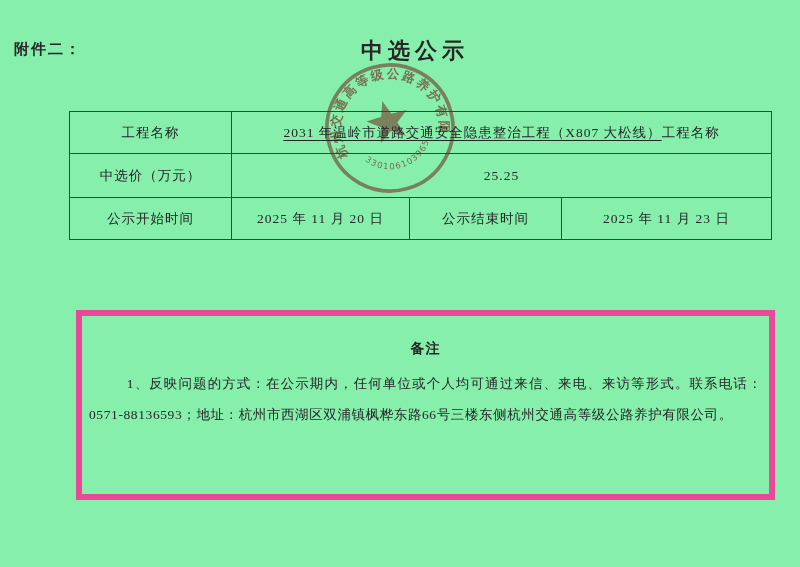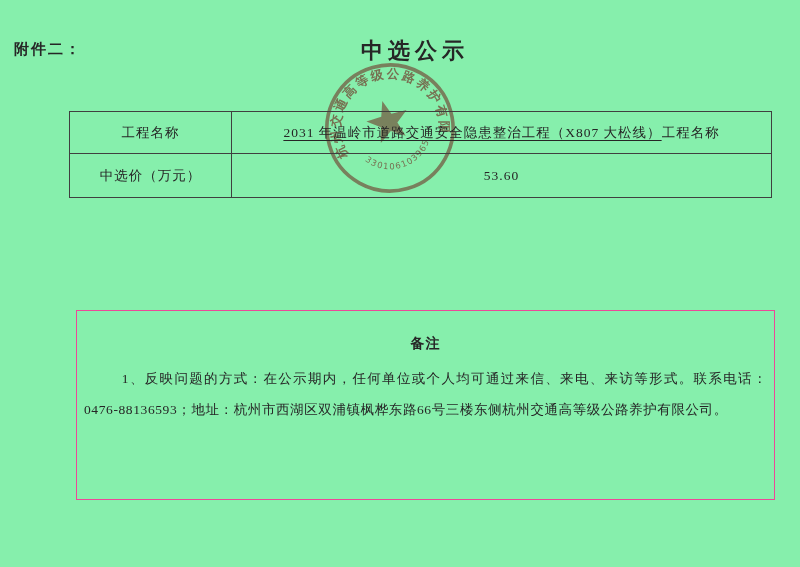--- a/index.html
+++ b/index.html
@@ -42,21 +42,21 @@
     letter-spacing:1px;
   }
   .main-table .r1{height:42px;}
   .main-table .r2{height:45px;}
   .main-table .r3{height:44px;}
   .main-table .r4{height:42px;}
   .u{text-decoration:underline;text-underline-offset:3px;}
   
   .notes{
     position:absolute;left:76px;top:310px;width:699px;height:190px;
-    border:1px solid #ec4899;
+    border:6px solid #ec4899;
     box-sizing:border-box;
     padding:24px 7px 0 7px;
   }
   .notes-heading{
     text-align:center;font-size:14px;font-weight:bold;
     letter-spacing:1px;margin:0 0 10px 0;
   }
   .notes p{
     margin:0;
     font-size:13.5px;
@@ -97,23 +97,29 @@
     </colgroup>
     <tbody>
         <tr class="r1">
       <td>工程名称</td>
       <td colspan="3">
         <span class="u">2031 年温岭市道路交通安全隐患整治工程（X807 大松线）</span><span>工程名称</span>
       </td>
     </tr>
     <tr class="r3">
       <td>中选价（万元）</td>
-      <td colspan="3">53.60</td>
+      <td colspan="3">25.25</td>
+    </tr>
+    <tr class="r4">
+      <td>公示开始时间</td>
+      <td>2025 年 11 月 20 日</td>
+      <td>公示结束时间</td>
+      <td>2025 年 11 月 23 日</td>
     </tr>
   </tbody>
     </table>
 
   <div class="notes">
     <div class="notes-heading">备注</div>
-    <p>1、反映问题的方式：在公示期内，任何单位或个人均可通过来信、来电、来访等形式。联系电话：0476-88136593；地址：杭州市西湖区双浦镇枫桦东路66号三楼东侧杭州交通高等级公路养护有限公司。</p>
+    <p>1、反映问题的方式：在公示期内，任何单位或个人均可通过来信、来电、来访等形式。联系电话：0571-88136593；地址：杭州市西湖区双浦镇枫桦东路66号三楼东侧杭州交通高等级公路养护有限公司。</p>
   </div>
 
 </div>
 
 </body></html>

